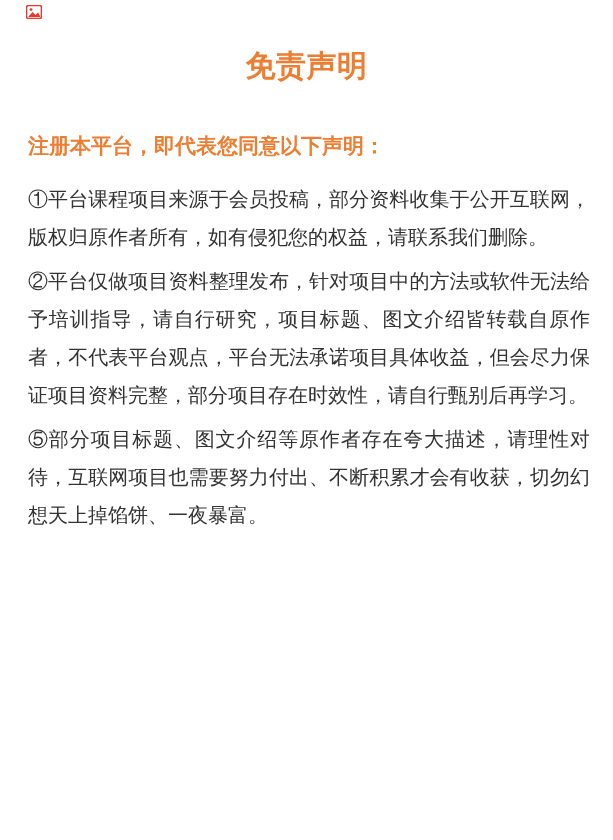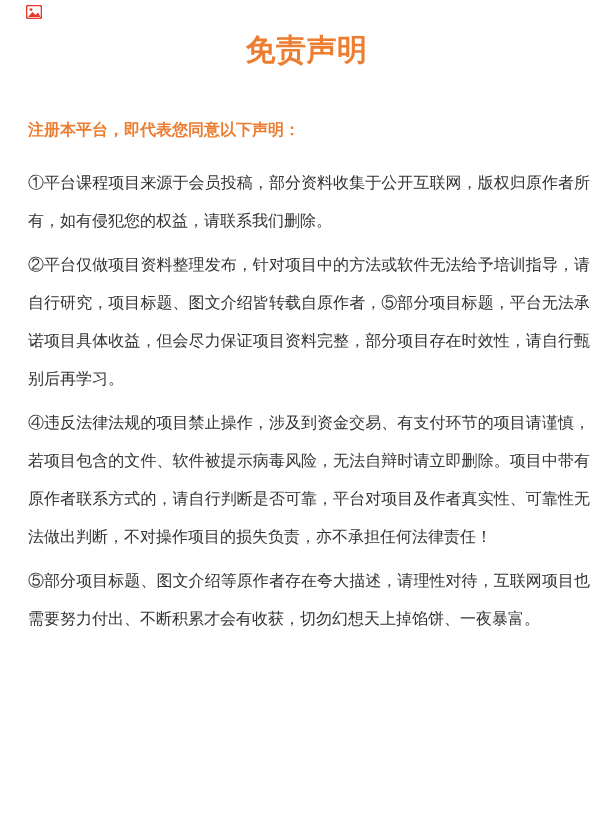--- a/index.html
+++ b/index.html
@@ -18,41 +18,41 @@
   }
   .broken-img {
     position: absolute;
     left: 26px;
     top: 5px;
     width: 16px;
     height: 14px;
   }
   .doc-title {
     margin: 0;
-    padding-top: 30px;
+    padding-top: 46px;
     text-align: center;
     font-size: 30px;
     font-weight: bold;
     letter-spacing: 0.5px;
     color: var(--accent, #ED7D31);
     font-family: "Liberation Sans", sans-serif;
   }
   .intro-line {
     margin: 47px 23px 0 28px;
-    font-size: 16px;
+    font-size: 21px;
     font-weight: bold;
     color: var(--accent, #ED7D31);
     line-height: 24px;
   }
   .content {
     margin: 22px 23px 0 28px;
   }
   .content p {
     margin: 0 0 6px 0;
-    font-size: 16px;
+    font-size: 20px;
     line-height: 38px;
     color: var(--body-text, #333333);
     text-align: justify;
     text-justify: inter-character;
     word-break: break-all;
   }
 </style>
 </head>
 <body>
 
@@ -65,18 +65,17 @@
       <path d="M2 12 L6.5 7 L9.5 10 L12 7.5 L14.5 12 Z" fill="#E8382D"></path>
     </svg>
   </span>
 
   <h1 class="doc-title">免责声明</h1>
 
   <div class="intro-line">注册本平台，即代表您同意以下声明：</div>
 
   <div class="content">
     <p>①平台课程项目来源于会员投稿，部分资料收集于公开互联网，版权归原作者所有，如有侵犯您的权益，请联系我们删除。</p>
-    <p>②平台仅做项目资料整理发布，针对项目中的方法或软件无法给予培训指导，请自行研究，项目标题、图文介绍皆转载自原作者，⑤部分项目标题，平台无法承诺项目具体收益，但会尽力保证项目资料完整，部分项目存在时效性，请自行甄别后再学习。</p>
-    <p>④违反法律法规的项目禁止操作，涉及到资金交易、有支付环节的项目请谨慎，若项目包含的文件、软件被提示病毒风险，无法自辩时请立即删除。项目中带有原作者联系方式的，请自行判断是否可靠，平台对项目及作者真实性、可靠性无法做出判断，不对操作项目的损失负责，亦不承担任何法律责任！</p>
+    <p>②平台仅做项目资料整理发布，针对项目中的方法或软件无法给予培训指导，请自行研究，项目标题、图文介绍皆转载自原作者，不代表平台观点，平台无法承诺项目具体收益，但会尽力保证项目资料完整，部分项目存在时效性，请自行甄别后再学习。</p>
     <p>⑤部分项目标题、图文介绍等原作者存在夸大描述，请理性对待，互联网项目也需要努力付出、不断积累才会有收获，切勿幻想天上掉馅饼、一夜暴富。</p>
   </div>
 
 </div>
 
 </body></html>

